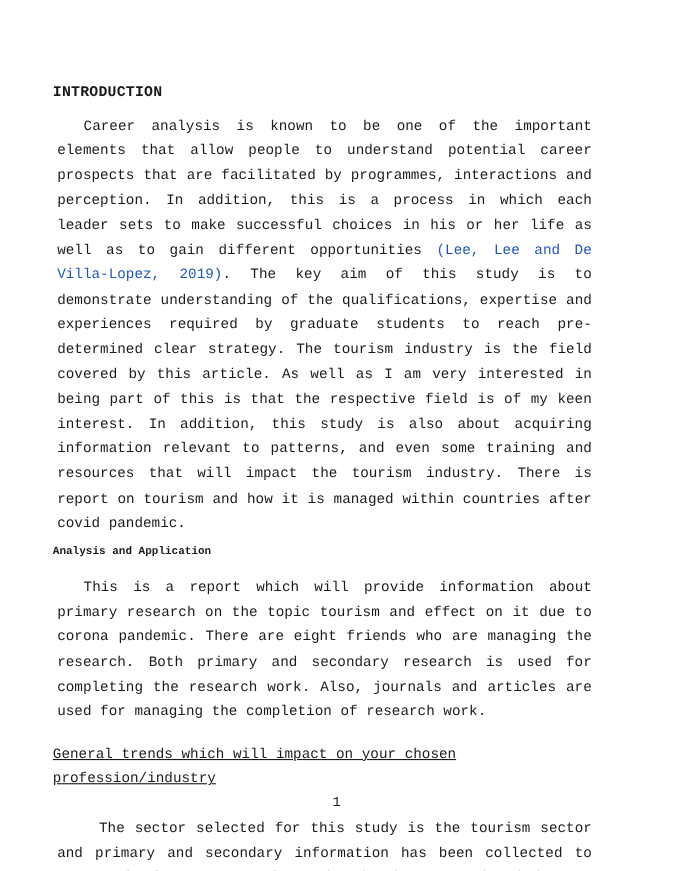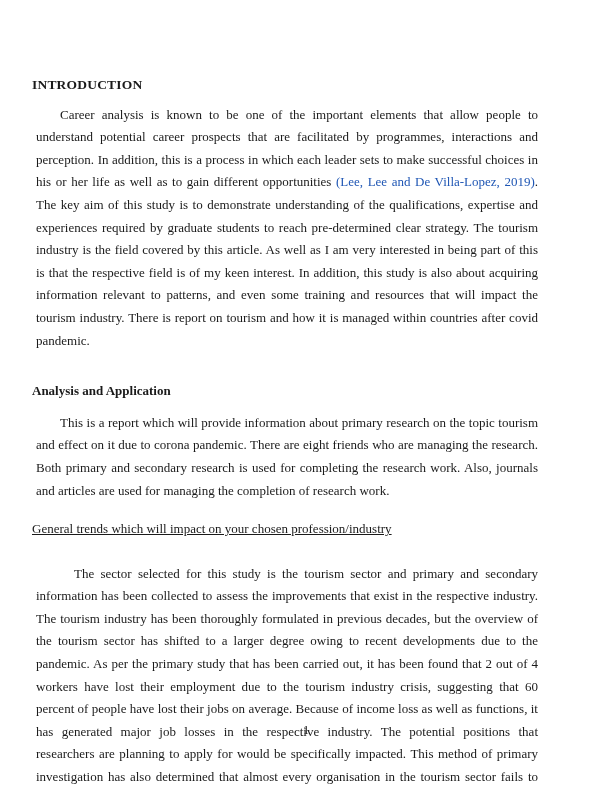--- a/index.html
+++ b/index.html
@@ -7,37 +7,37 @@
     padding: 0;
     background: #ffffff;
   }
   .page {
     position: relative;
     width: 612px;
     height: 792px;
     margin: 0 auto;
     background: #ffffff;
     box-sizing: border-box;
-    padding: 74px 70px 0 32px;
-    font-family: Liberation Serif, serif;
+    padding: 74px 70px 0 48px;
+    font-family: Liberation Mono, monospace;
     font-size: 13px;
     line-height: 22.6px;
     color: #1a1a1a;
     border-radius: 17px;
   }
   h1.doc-h1 {
     font-size: 13.5px;
     font-weight: bold;
     margin: 0 0 7px 0;
     letter-spacing: 0.2px;
   }
   h2.doc-h2 {
-    font-size: 13px;
+    font-size: 10px;
     font-weight: bold;
-    margin: 28px 0 9px 0;
+    margin: 4px 0 9px 0;
   }
   p.para {
     margin: 4px;
     text-align: justify;
   }
   p.indent1 { text-indent: 24px; }
   p.indent2 { text-indent: 38px; }
   .underline-heading {
     margin: 16px 0 22px 0;
     text-decoration: underline;

